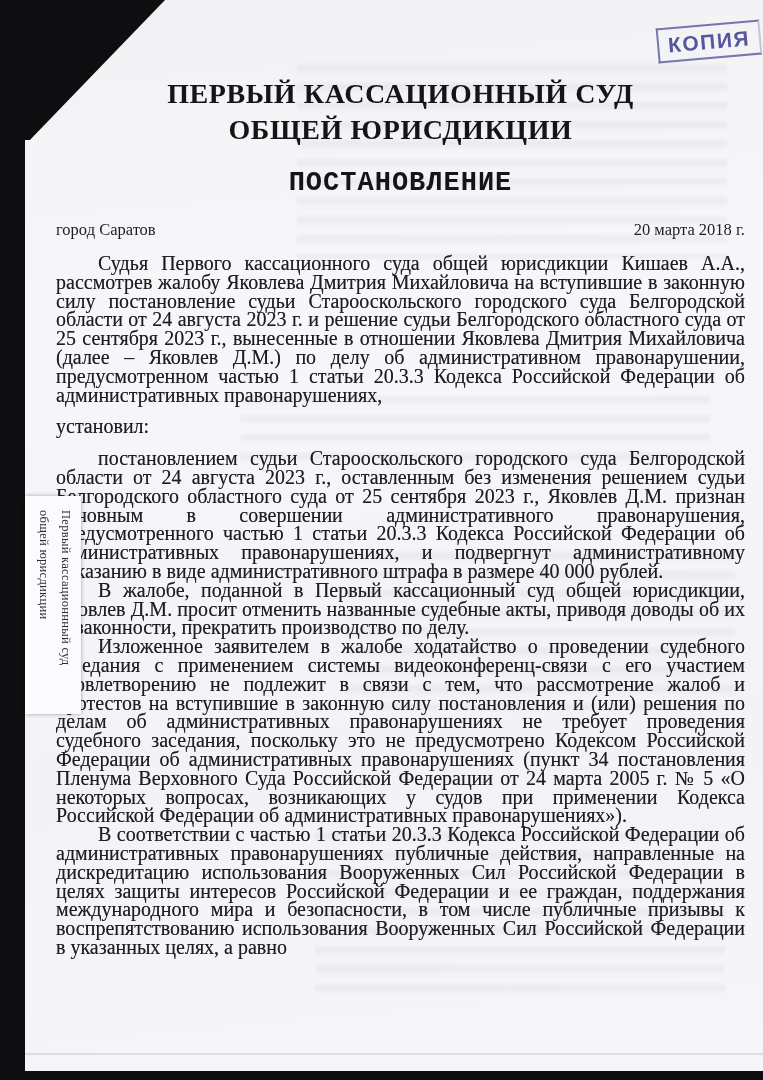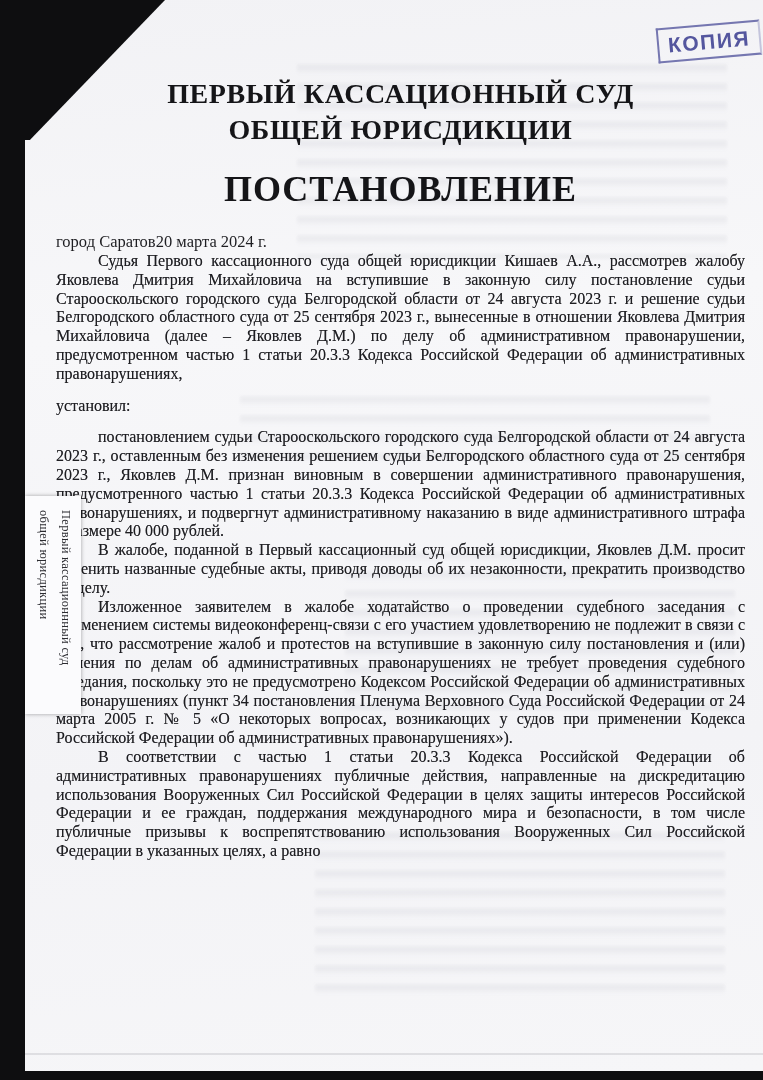--- a/index.html
+++ b/index.html
@@ -70,28 +70,28 @@
   .court-title {
     margin-top:76px; text-align:center;
     font-weight:bold; font-size:28px; line-height:36px; letter-spacing:0.6px;
     color:#151518;
   }
   .case-number {
     margin-top:14px; text-align:right; font-size:17px; color:#1a1a1e;
   }
   .doc-type {
     margin-top:20px; text-align:center;
-    font-weight:bold; font-size:36px; letter-spacing:1px; color:#151518;
+    font-weight:bold; font-size:27px; letter-spacing:1px; color:#151518;font-family:Liberation Mono, monospace;
   }
   .place-date {
-    margin-top:22px; display:flex; justify-content:flex-start;
+    margin-top:22px; display:flex; justify-content:space-between;
     font-size:16.5px;
   }
 
-  .body-text { font-size:16px; line-height:18.8px; }
+  .body-text { margin-top:14px; font-size:20px; line-height:18.8px; }
   .body-text p {
     margin:0; text-align:justify; text-indent:42px;
     text-shadow:0 0 0.5px rgba(20,20,25,0.55);
   }
   .established {
     text-align:left; text-indent:0 !important;
     margin:13px 0 13px 0 !important;
     font-family:Liberation Serif, serif;
   }
 </style>
@@ -115,21 +115,21 @@
       <div class="court-title">
         <div>ПЕРВЫЙ КАССАЦИОННЫЙ СУД</div>
         <div>ОБЩЕЙ ЮРИСДИКЦИИ</div>
       </div>
 
 
       <div class="doc-type">ПОСТАНОВЛЕНИЕ</div>
 
       <div class="place-date">
         <span>город Саратов</span>
-        <span>20 марта 2024 г.</span>
+        <span>20 марта 2018 г.</span>
       </div>
 
       <div class="body-text">
         <p>Судья Первого кассационного суда общей юрисдикции Кишаев А.А., рассмотрев жалобу Яковлева Дмитрия Михайловича на вступившие в законную силу постановление судьи Старооскольского городского суда Белгородской области от 24 августа 2023 г. и решение судьи Белгородского областного суда от 25 сентября 2023 г., вынесенные в отношении Яковлева Дмитрия Михайловича (далее – Яковлев Д.М.) по делу об административном правонарушении, предусмотренном частью 1 статьи 20.3.3 Кодекса Российской Федерации об административных правонарушениях,</p>
         <p class="established">установил:</p>
         <p>постановлением судьи Старооскольского городского суда Белгородской области от 24 августа 2023 г., оставленным без изменения решением судьи Белгородского областного суда от 25 сентября 2023 г., Яковлев Д.М. признан виновным в совершении административного правонарушения, предусмотренного частью 1 статьи 20.3.3 Кодекса Российской Федерации об административных правонарушениях, и подвергнут административному наказанию в виде административного штрафа в размере 40 000 рублей.</p>
         <p>В жалобе, поданной в Первый кассационный суд общей юрисдикции, Яковлев Д.М. просит отменить названные судебные акты, приводя доводы об их незаконности, прекратить производство по делу.</p>
         <p>Изложенное заявителем в жалобе ходатайство о проведении судебного заседания с применением системы видеоконференц-связи с его участием удовлетворению не подлежит в связи с тем, что рассмотрение жалоб и протестов на вступившие в законную силу постановления и (или) решения по делам об административных правонарушениях не требует проведения судебного заседания, поскольку это не предусмотрено Кодексом Российской Федерации об административных правонарушениях (пункт 34 постановления Пленума Верховного Суда Российской Федерации от 24 марта 2005 г. № 5 «О некоторых вопросах, возникающих у судов при применении Кодекса Российской Федерации об административных правонарушениях»).</p>
         <p>В соответствии с частью 1 статьи 20.3.3 Кодекса Российской Федерации об административных правонарушениях публичные действия, направленные на дискредитацию использования Вооруженных Сил Российской Федерации в целях защиты интересов Российской Федерации и ее граждан, поддержания международного мира и безопасности, в том числе публичные призывы к воспрепятствованию использования Вооруженных Сил Российской Федерации в указанных целях, а равно</p>
       </div>

